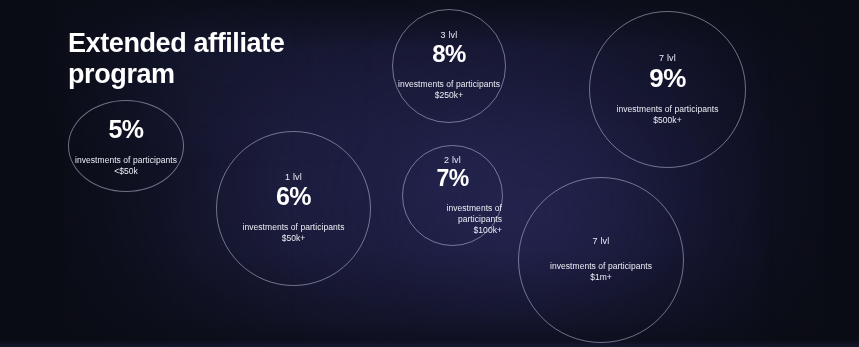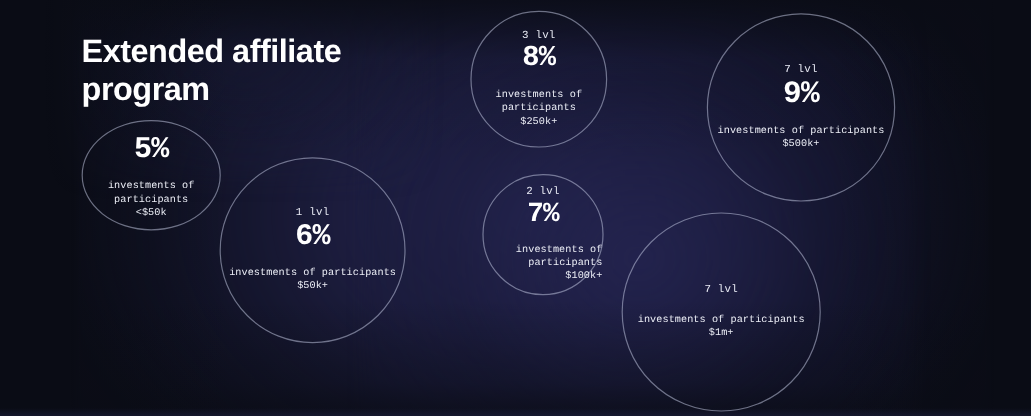--- a/index.html
+++ b/index.html
@@ -126,21 +126,20 @@
     text-align: center;
     color: #ffffff;
     z-index: 5;
   }
   .bubble-inner {
     display: flex;
     flex-direction: column;
     align-items: center;
     justify-content: center;
     line-height: 1;
-    font-family: Liberation Mono, monospace;
   }
   .lvl {
     font-size: 9px;
     font-weight: 400;
     color: #e8eaf4;
     letter-spacing: 0.2px;
     margin-bottom: 2px;
   }
   .pct {
     font-weight: 700;
@@ -154,21 +153,21 @@
     color: #eceef6;
     line-height: 11px;
     margin-top: 13px;
     white-space: pre-line;
     letter-spacing: 0.05px;
   }
 
   
   #b0 { left: 68px;  top: 100px; width: 116px; height: 92px; }
   #b0 .pct { font-size: 25px; }
-  #b1 { left: 183px; top: 131px; width: 155px; height: 155px; }
+  #b1 { left: 216px; top: 131px; width: 155px; height: 155px; }
   #b1 .pct { font-size: 25px; }
   #b2 { left: 402px; top: 145px; width: 101px; height: 101px; text-align: right; }
   #b2 .pct { font-size: 23px; }
   #b3 { left: 392px; top: 9px;   width: 114px; height: 114px; }
   #b3 .pct { font-size: 24px; }
   #b4 { left: 589px; top: 11px;  width: 157px; height: 157px; }
   #b4 .pct { font-size: 26px; }
   #b5 { left: 518px; top: 177px; width: 166px; height: 166px; }
   #b5 .pct { font-size: 28px; }
 </style>

